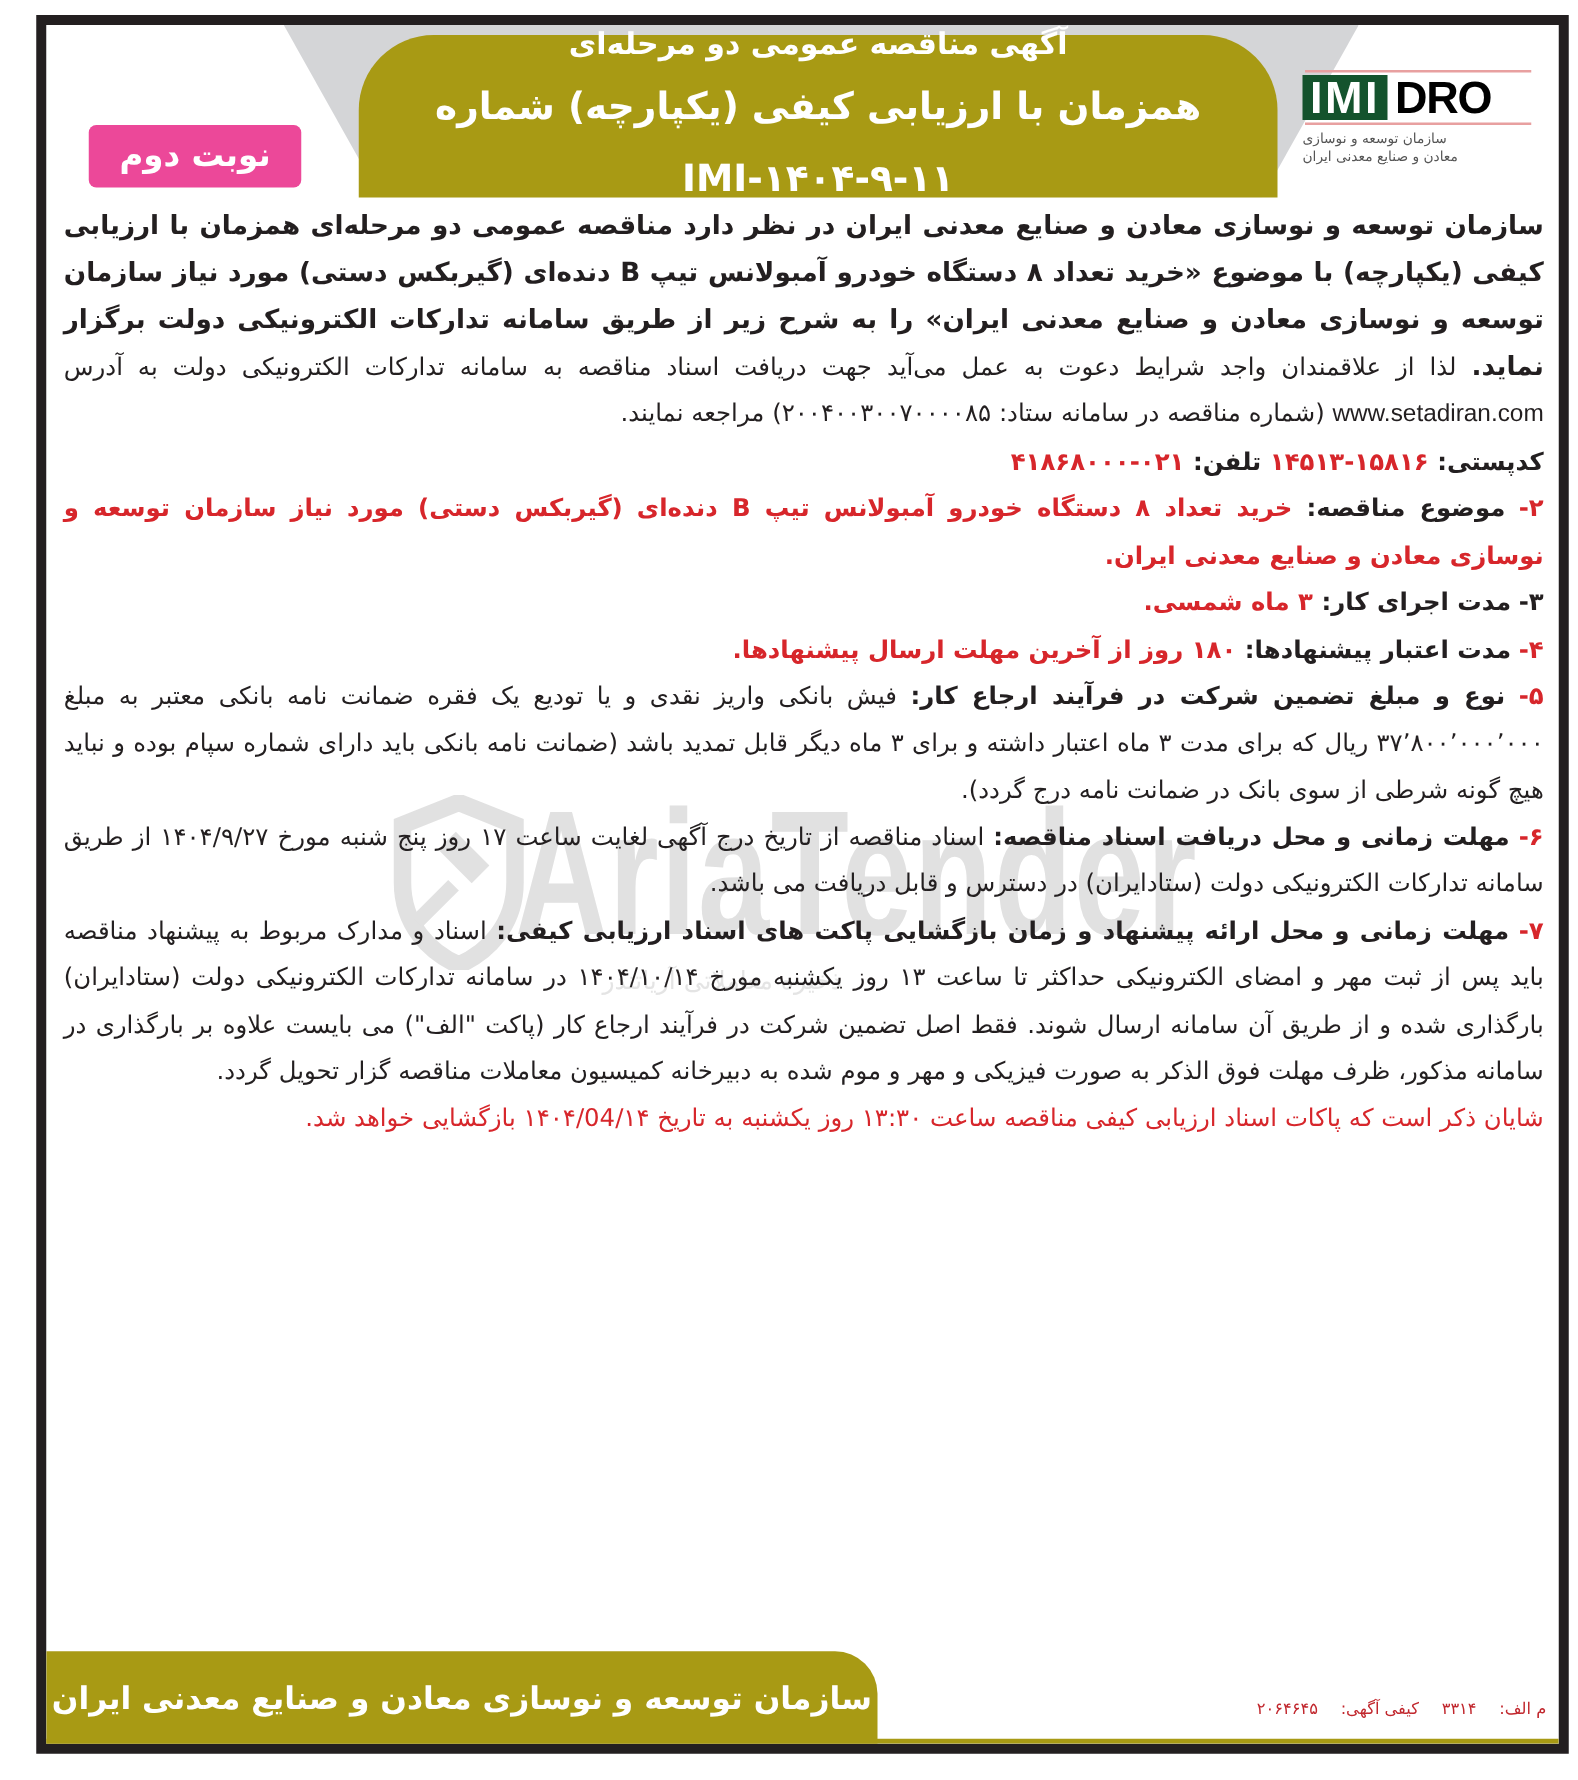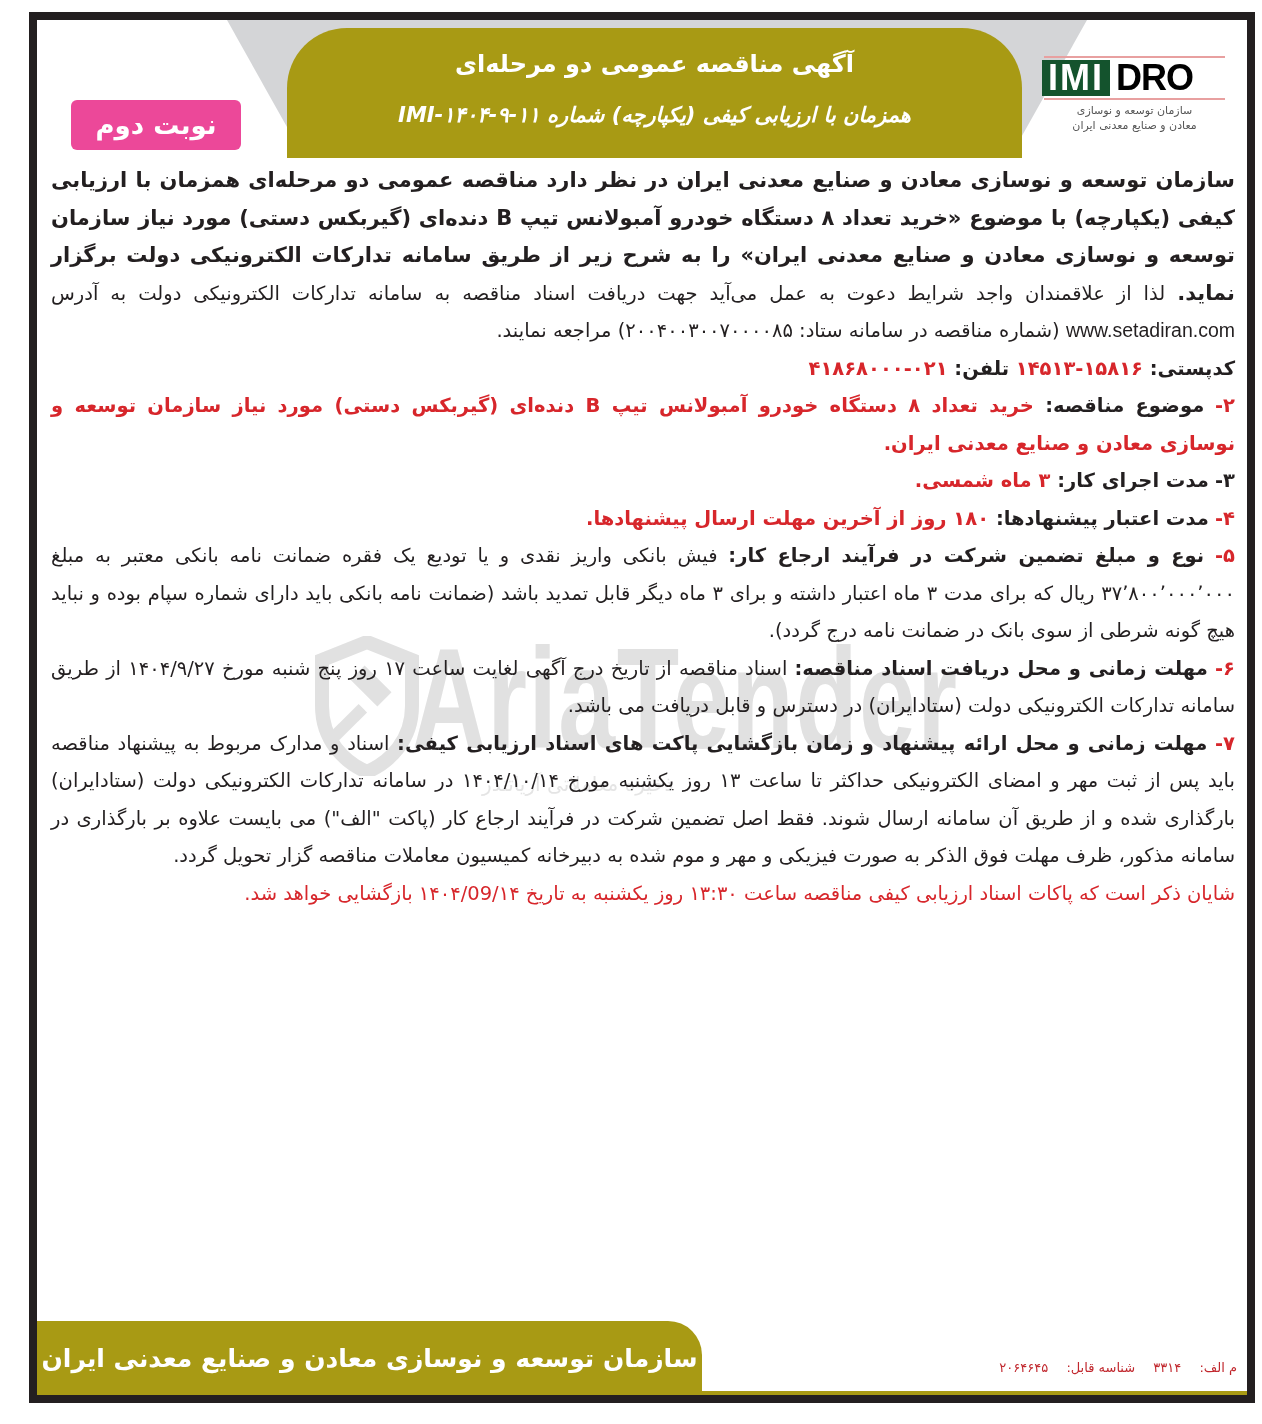--- a/index.html
+++ b/index.html
@@ -47,21 +47,21 @@
       display: flex;
       flex-direction: column;
       align-items: center;
       justify-content: center;
       direction: rtl;
       color: #ffffff;
       font-weight: bold;
       text-align: center;
     }
     .title-line1 { font-size: 24px; line-height: 44px; }
-    .title-line2 { font-size: 21px; line-height: 58px; font-style: italic; }
+    .title-line2 { font-size: 30px; line-height: 58px; }
 
     .logo {
       position: absolute;
       right: 20px;
       top: 36px;
       width: 185px;
       height: 90px;
       direction: ltr;
     }
     .logo-rule {
@@ -89,21 +89,21 @@
       align-items: center;
       letter-spacing: 2px;
     }
     .logo-dro {
       color: #000000;
       margin-left: 6px;
       font-weight: bold;
     }
     .logo-sub {
       direction: rtl;
-      text-align: center;
+      text-align: left;
       font-size: 11px;
       line-height: 15px;
       color: #555555;
       margin-top: 3px;
     }
 
     .badge {
       position: absolute;
       left: 34px;
       top: 80px;
@@ -287,23 +287,23 @@
     <p>
       <span class="num">۶-</span>
       <span class="b">مهلت زمانی و محل دریافت اسناد مناقصه:</span><span> اسناد مناقصه از تاریخ درج آگهی لغایت ساعت ۱۷ روز پنج شنبه مورخ ۱۴۰۴/۹/۲۷ از طریق سامانه تدارکات الکترونیکی دولت (ستادایران) در دسترس و قابل دریافت می باشد.</span>
     </p>
 
     <p>
       <span class="num">۷-</span>
       <span class="b">مهلت زمانی و محل ارائه پیشنهاد و زمان بازگشایی پاکت های اسناد ارزیابی کیفی:</span><span> اسناد و مدارک مربوط به پیشنهاد مناقصه باید پس از ثبت مهر و امضای الکترونیکی حداکثر تا ساعت ۱۳ روز یکشنبه مورخ ۱۴۰۴/۱۰/۱۴ در سامانه تدارکات الکترونیکی دولت (ستادایران) بارگذاری شده و از طریق آن سامانه ارسال شوند. فقط اصل تضمین شرکت در فرآیند ارجاع کار (پاکت "الف") می بایست علاوه بر بارگذاری در سامانه مذکور، ظرف مهلت فوق الذکر به صورت فیزیکی و مهر و موم شده به دبیرخانه کمیسیون معاملات مناقصه گزار تحویل گردد.</span>
     </p>
 
-    <p class="red">شایان ذکر است که پاکات اسناد ارزیابی کیفی مناقصه ساعت ۱۳:۳۰ روز یکشنبه به تاریخ ۱۴۰۴/09/۱۴ بازگشایی خواهد شد.</p>
+    <p class="red">شایان ذکر است که پاکات اسناد ارزیابی کیفی مناقصه ساعت ۱۳:۳۰ روز یکشنبه به تاریخ ۱۴۰۴/04/۱۴ بازگشایی خواهد شد.</p>
   </div>
 
   <div class="footer-strip"></div>
   <div class="footer-bar">سازمان توسعه و نوسازی معادن و صنایع معدنی ایران</div>
 
   <div class="footer-meta">
     <span><span>م الف:</span> <span>۳۳۱۴</span></span>
-    <span><span>شناسه قابل:</span> <span>۲۰۶۴۶۴۵</span></span>
+    <span><span>کیفی آگهی:</span> <span>۲۰۶۴۶۴۵</span></span>
   </div>
 </div>
 
 </body></html>

